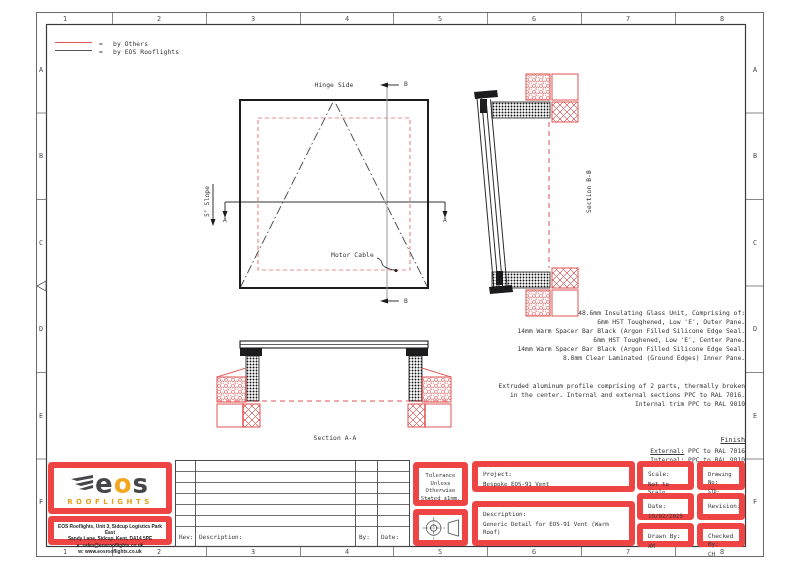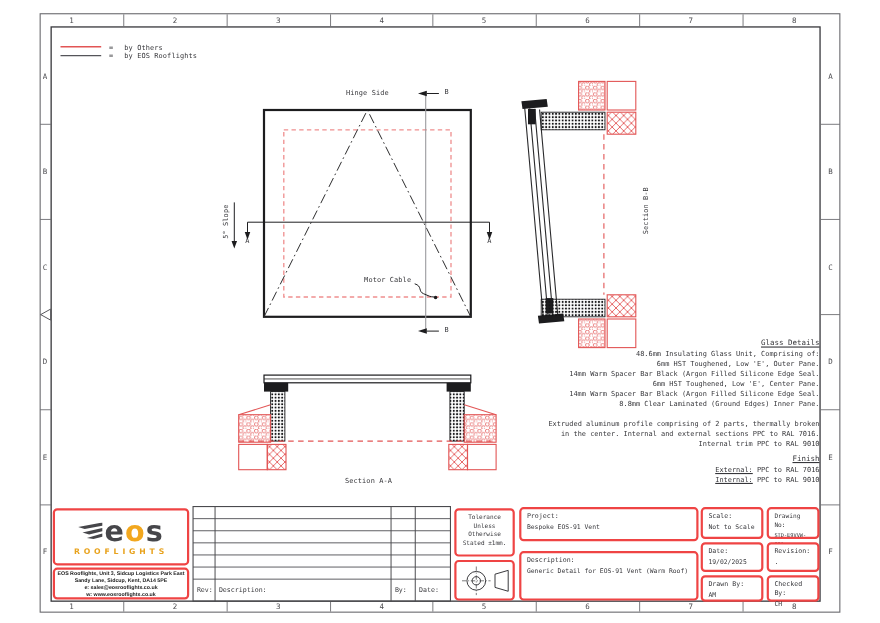--- a/index.html
+++ b/index.html
@@ -10,21 +10,21 @@
   .t{position:absolute;font:6.3px/9px "DejaVu Sans Mono",monospace;color:#36363a;
      letter-spacing:.1px;white-space:nowrap;}
   .ctr{text-align:center;}
   .rot{transform:rotate(-90deg);}
   .gl{position:absolute;width:10px;font:6.8px/10px "DejaVu Sans Mono",monospace;
       color:#4c4c50;text-align:center;}
   .note{position:absolute;left:440px;width:305px;text-align:right;
         font:6.3px/9px "DejaVu Sans Mono",monospace;color:#36363a;white-space:nowrap;}
   .note .ttl{display:block;text-decoration:underline;font-size:6.8px;margin-bottom:1px;}
   .u{text-decoration:underline;}
-  .box{position:absolute;border:2px solid #ef4444;border-radius:4px;box-sizing:border-box;
+  .box{position:absolute;border:6px solid #ef4444;border-radius:4px;box-sizing:border-box;
        background:#fff;}
   .lbl{font:6px/8px "DejaVu Sans Mono",monospace;color:#38383c;}
   .val{font:5.8px/8px "DejaVu Sans Mono",monospace;color:#38383c;margin-top:2px;}
   .pad{padding:3px 5px;}
   .logo-box{display:flex;flex-direction:column;align-items:center;justify-content:center;}
   .logo-row{display:flex;align-items:center;}
   .logo-word{font-family:"DejaVu Sans",sans-serif;font-weight:700;font-size:26px;
              line-height:26px;letter-spacing:1px;}
   .logo-e,.logo-s{color:#46464a;}
   .logo-o{color:#f2a71e;}
@@ -170,34 +170,33 @@
 <div class="t" style="left:331px;top:250px">Motor Cable</div>
 <div class="t ctr" style="left:220px;top:215px;width:10px">A</div>
 <div class="t ctr" style="left:440px;top:215px;width:10px">A</div>
 <div class="t ctr" style="left:401px;top:79px;width:10px">B</div>
 <div class="t ctr" style="left:401px;top:296px;width:10px">B</div>
 
 <div class="t ctr rot" style="left:551px;top:187px;width:74px">Section B-B</div>
 <div class="t ctr" style="left:285px;top:433px;width:100px">Section A-A</div>
 
 <div class="note" style="top:308px">
-  <span class="ttl">Glass Details</span>
   <div>48.6mm Insulating Glass Unit, Comprising of:</div>
   <div>6mm HST Toughened, Low 'E', Outer Pane.</div>
   <div>14mm Warm Spacer Bar Black (Argon Filled Silicone Edge Seal.</div>
   <div>6mm HST Toughened, Low 'E', Center Pane.</div>
   <div>14mm Warm Spacer Bar Black (Argon Filled Silicone Edge Seal.</div>
   <div>8.8mm Clear Laminated (Ground Edges) Inner Pane.</div>
 </div>
 <div class="note" style="top:381px">
   <div>Extruded aluminum profile comprising of 2 parts, thermally broken</div>
   <div>in the center. Internal and external sections PPC to RAL 7016.</div>
   <div>Internal trim PPC to RAL 9010</div>
 </div>
-<div class="note" style="top:413px">
+<div class="note" style="top:436px">
   <span class="ttl">Finish</span>
   <div><span class="u">External:</span><span> PPC to RAL 7016</span></div>
   <div><span class="u">Internal:</span><span> PPC to RAL 9010</span></div>
 </div>
 
 <div class="box logo-box" style="left:48px;top:462px;width:124px;height:52px">
   <div class="logo-row">
     <svg width="24" height="18" viewBox="0 0 24 18">
       <polygon points="0,4 22,0 22,3 6,6" fill="#46464a"></polygon>
       <polygon points="4,9 22,5 22,8 10,11" fill="#46464a"></polygon>

